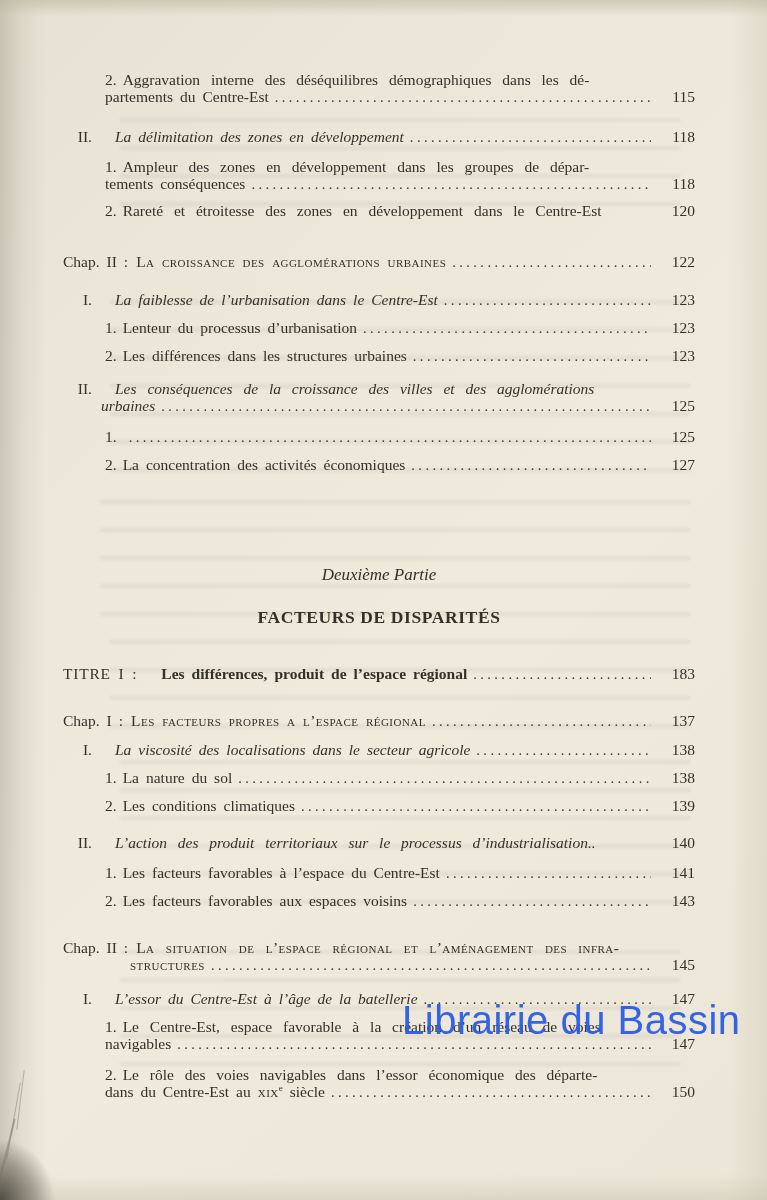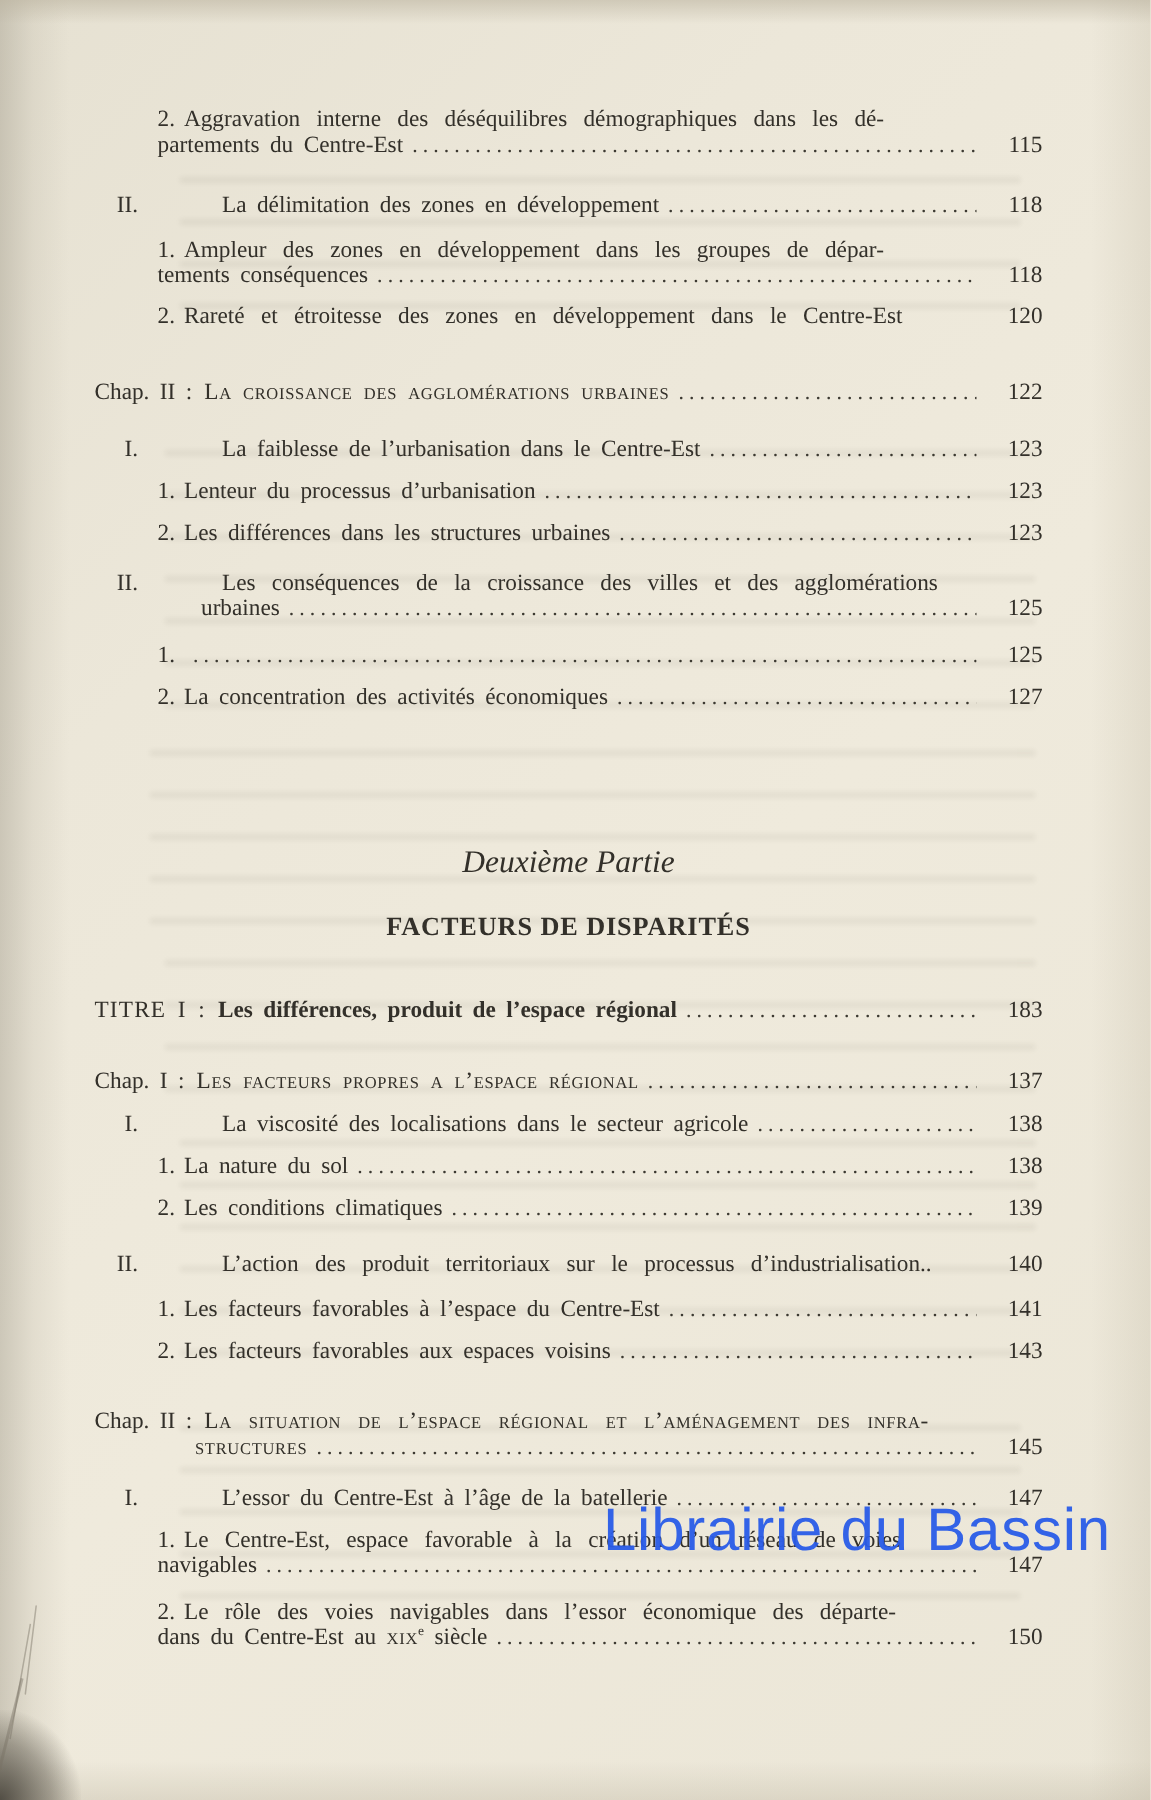--- a/index.html
+++ b/index.html
@@ -31,35 +31,35 @@
     background:repeating-linear-gradient(180deg, rgba(96,90,76,.95) 0 4px, rgba(96,90,76,0) 4px 28px);
   }
   
   .toc{position:absolute;inset:0;color:#33302a;font-size:15.5px;line-height:17px;}
   .row{position:absolute;left:63px;width:632px;display:flex;align-items:baseline;word-spacing:.2em;}
   .row2{position:absolute;left:63px;width:632px;word-spacing:.2em;}
   .sub{left:105px;width:590px;}
   .l1{white-space:nowrap;}
   .l2{display:flex;align-items:baseline;margin-top:0;}
   .wide{word-spacing:.45em;}
-  .it{margin-left:33px;}
+  .it{font-style:italic;}
   .b{font-weight:bold;}
   .sc{font-variant:small-caps;letter-spacing:.03em;}
   .rnum{display:inline-block;width:29px;text-align:right;margin-right:23px;font-style:normal;flex:none;}
   .snum{margin-right:6px;flex:none;}
   .lbl{margin-right:8px;flex:none;white-space:nowrap;}
   .dots{
     flex:1;overflow:hidden;white-space:nowrap;margin-left:6px;
     letter-spacing:3.4px;color:#3c3931;font-size:14.5px;
   }
   .pg{flex:none;min-width:34px;text-align:right;padding-left:10px;}
   .center-line{position:absolute;left:63px;width:632px;text-align:center;}
-  .part-title{font-style:italic;font-size:21px;}
+  .part-title{font-style:italic;font-size:17px;}
   .part-heading{font-weight:bold;font-size:17.5px;letter-spacing:.6px;}
-  .ti-lbl{letter-spacing:.05em;margin-right:8px;flex:none;white-space:nowrap;}
+  .ti-lbl{letter-spacing:.05em;margin-right:24px;flex:none;white-space:nowrap;}
   sup{font-size:9px;line-height:0;}
   
   .watermark{
     position:absolute;left:402px;top:998px;
     font-family:"Liberation Sans", sans-serif;
     font-size:40px;font-weight:400;letter-spacing:.5px;
     opacity:.95;white-space:nowrap;
   }
 </style>
 </head>

